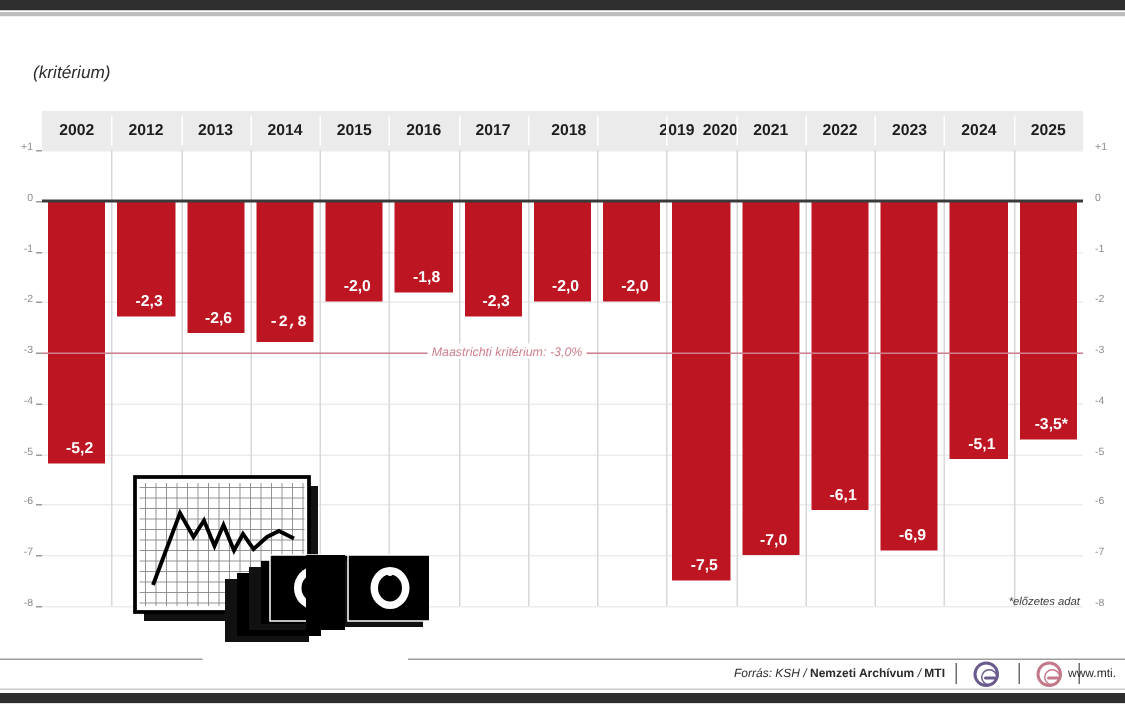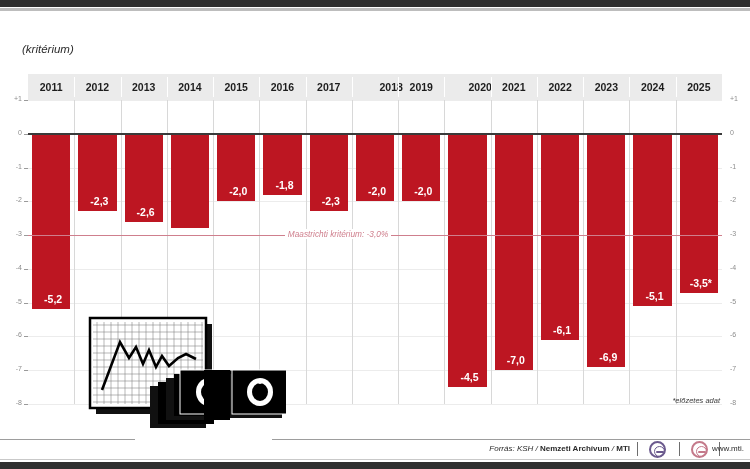--- a/index.html
+++ b/index.html
@@ -244,37 +244,37 @@
 
   <div class="topband"></div>
   <div class="topband2"></div>
   <div class="topband3"></div>
   <div class="topband4"></div>
 
   <div class="subtitle">(kritérium)</div>
 
   <div class="plotwrap">
     <div class="headerband">
-        <div class="yearcol-header" style="left: 0px; width: 46.2667px;">2011</div>
+        <div class="yearcol-header" style="left: 0px; width: 46.2667px;">2002</div>
         <div style="position: absolute; left: 46.2667px; top: 3px; width: 1px; height: 20px; background: rgb(255, 255, 255);"></div>
         <div class="yearcol-header" style="left: 46.2667px; width: 46.2667px;">2012</div>
         <div style="position: absolute; left: 92.5333px; top: 3px; width: 1px; height: 20px; background: rgb(255, 255, 255);"></div>
         <div class="yearcol-header" style="left: 92.5333px; width: 46.2667px;">2013</div>
         <div style="position: absolute; left: 138.8px; top: 3px; width: 1px; height: 20px; background: rgb(255, 255, 255);"></div>
         <div class="yearcol-header" style="left: 138.8px; width: 46.2667px;">2014</div>
         <div style="position: absolute; left: 185.067px; top: 3px; width: 1px; height: 20px; background: rgb(255, 255, 255);"></div>
         <div class="yearcol-header" style="left: 185.067px; width: 46.2667px;">2015</div>
         <div style="position: absolute; left: 231.333px; top: 3px; width: 1px; height: 20px; background: rgb(255, 255, 255);"></div>
         <div class="yearcol-header" style="left: 231.333px; width: 46.2667px;">2016</div>
         <div style="position: absolute; left: 277.6px; top: 3px; width: 1px; height: 20px; background: rgb(255, 255, 255);"></div>
         <div class="yearcol-header" style="left: 277.6px; width: 46.2667px;">2017</div>
         <div style="position: absolute; left: 323.867px; top: 3px; width: 1px; height: 20px; background: rgb(255, 255, 255);"></div>
-        <div class="yearcol-header" style="left: 340px; width: 46.2667px; text-align: center;">2018</div>
+        <div class="yearcol-header" style="left: 328px; width: 46.2667px; text-align: center;">2018</div>
         <div style="position: absolute; left: 370.133px; top: 3px; width: 1px; height: 20px; background: rgb(255, 255, 255);"></div>
-        <div class="yearcol-header" style="left: 370.133px; width: 46.2667px;">2019</div>
+        <div class="yearcol-header" style="left: 370.133px; width: 46.2667px; padding-left: 30px;">2019</div>
         <div style="position: absolute; left: 416.4px; top: 3px; width: 1px; height: 20px; background: rgb(255, 255, 255);"></div>
         <div class="yearcol-header" style="left: 429px; width: 46.2667px;">2020</div>
         <div style="position: absolute; left: 462.667px; top: 3px; width: 1px; height: 20px; background: rgb(255, 255, 255);"></div>
         <div class="yearcol-header" style="left: 462.667px; width: 46.2667px;">2021</div>
         <div style="position: absolute; left: 508.933px; top: 3px; width: 1px; height: 20px; background: rgb(255, 255, 255);"></div>
         <div class="yearcol-header" style="left: 508.933px; width: 46.2667px;">2022</div>
         <div style="position: absolute; left: 555.2px; top: 3px; width: 1px; height: 20px; background: rgb(255, 255, 255);"></div>
         <div class="yearcol-header" style="left: 555.2px; width: 46.2667px;">2023</div>
         <div style="position: absolute; left: 601.467px; top: 3px; width: 1px; height: 20px; background: rgb(255, 255, 255);"></div>
         <div class="yearcol-header" style="left: 601.467px; width: 46.2667px;">2024</div>
@@ -294,39 +294,39 @@
         <div class="bar" style="left: 4px; top: 33.7778px; width: 38.2667px; height: 175.644px; background: rgb(189, 22, 34);"></div>
         <div class="barlabel" style="left: 2px; width: 46.2667px; top: 193.422px;">-5,2</div>
         <div class="vline" style="left: 46.2667px;"></div>
         <div class="bar" style="left: 50.2667px; top: 33.7778px; width: 38.2667px; height: 77.6889px; background: rgb(189, 22, 34);"></div>
         <div class="barlabel" style="left: 48.2667px; width: 46.2667px; top: 95.4667px;">-2,3</div>
         <div class="vline" style="left: 92.5333px;"></div>
         <div class="bar" style="left: 96.5333px; top: 33.7778px; width: 38.2667px; height: 87.8222px; background: rgb(189, 22, 34);"></div>
         <div class="barlabel" style="left: 94.5333px; width: 46.2667px; top: 105.6px;">-2,6</div>
         <div class="vline" style="left: 138.8px;"></div>
         <div class="bar" style="left: 142.8px; top: 33.7778px; width: 38.2667px; height: 94.5778px; background: rgb(189, 22, 34);"></div>
-        <div class="barlabel" style="left: 140.8px; width: 46.2667px; top: 128px;">-2,8</div>
+        <div class="barlabel" style="left: 140.8px; width: 46.2667px; top: 109px; font-family: Liberation Mono, monospace;">-2,8</div>
         <div class="vline" style="left: 185.067px;"></div>
         <div class="bar" style="left: 189.067px; top: 33.7778px; width: 38.2667px; height: 67.5556px; background: rgb(189, 22, 34);"></div>
         <div class="barlabel" style="left: 187.067px; width: 46.2667px; top: 85.3333px;">-2,0</div>
         <div class="vline" style="left: 231.333px;"></div>
         <div class="bar" style="left: 235.333px; top: 33.7778px; width: 38.2667px; height: 60.8px; background: rgb(189, 22, 34);"></div>
         <div class="barlabel" style="left: 233.333px; width: 46.2667px; top: 78.5778px;">-1,8</div>
         <div class="vline" style="left: 277.6px;"></div>
         <div class="bar" style="left: 281.6px; top: 33.7778px; width: 38.2667px; height: 77.6889px; background: rgb(189, 22, 34);"></div>
         <div class="barlabel" style="left: 279.6px; width: 46.2667px; top: 95.4667px;">-2,3</div>
         <div class="vline" style="left: 323.867px;"></div>
         <div class="bar" style="left: 327.867px; top: 33.7778px; width: 38.2667px; height: 67.5556px; background: rgb(189, 22, 34);"></div>
         <div class="barlabel" style="left: 325.867px; width: 46.2667px; top: 85.3333px;">-2,0</div>
         <div class="vline" style="left: 370.133px;"></div>
         <div class="bar" style="left: 374.133px; top: 33.7778px; width: 38.2667px; height: 67.5556px; background: rgb(189, 22, 34);"></div>
         <div class="barlabel" style="left: 372.133px; width: 46.2667px; top: 85.3333px;">-2,0</div>
         <div class="vline" style="left: 416.4px;"></div>
         <div class="bar" style="left: 420.4px; top: 33.7778px; width: 38.2667px; height: 253.333px; background: rgb(189, 22, 34);"></div>
-        <div class="barlabel" style="left: 418.4px; width: 46.2667px; top: 271.111px;">-4,5</div>
+        <div class="barlabel" style="left: 418.4px; width: 46.2667px; top: 271.111px;">-7,5</div>
         <div class="vline" style="left: 462.667px;"></div>
         <div class="bar" style="left: 466.667px; top: 33.7778px; width: 38.2667px; height: 236.444px; background: rgb(189, 22, 34);"></div>
         <div class="barlabel" style="left: 464.667px; width: 46.2667px; top: 254.222px;">-7,0</div>
         <div class="vline" style="left: 508.933px;"></div>
         <div class="bar" style="left: 512.933px; top: 33.7778px; width: 38.2667px; height: 206.044px; background: rgb(189, 22, 34);"></div>
         <div class="barlabel" style="left: 510.933px; width: 46.2667px; top: 223.822px;">-6,1</div>
         <div class="vline" style="left: 555.2px;"></div>
         <div class="bar" style="left: 559.2px; top: 33.7778px; width: 38.2667px; height: 233.067px; background: rgb(189, 22, 34);"></div>
         <div class="barlabel" style="left: 557.2px; width: 46.2667px; top: 250.844px;">-6,9</div>
         <div class="vline" style="left: 601.467px;"></div>

